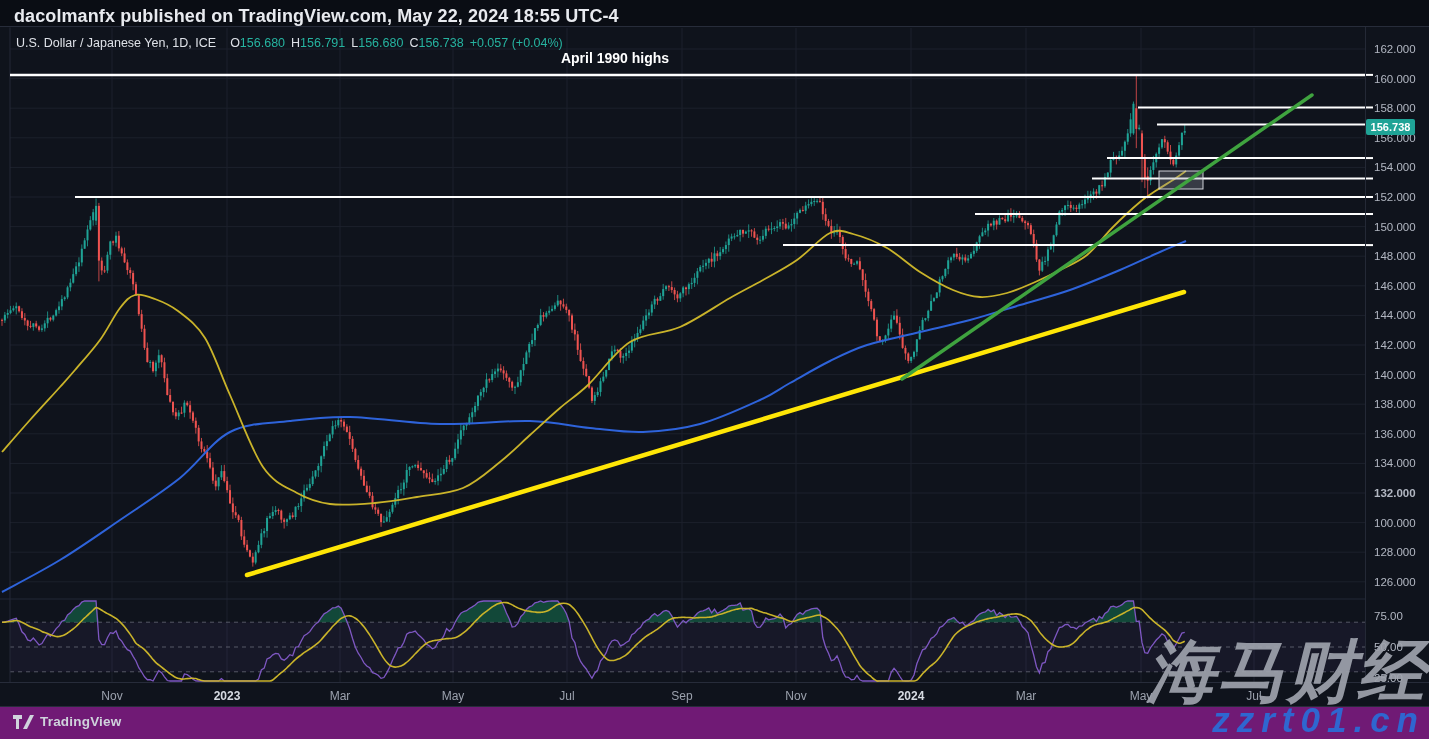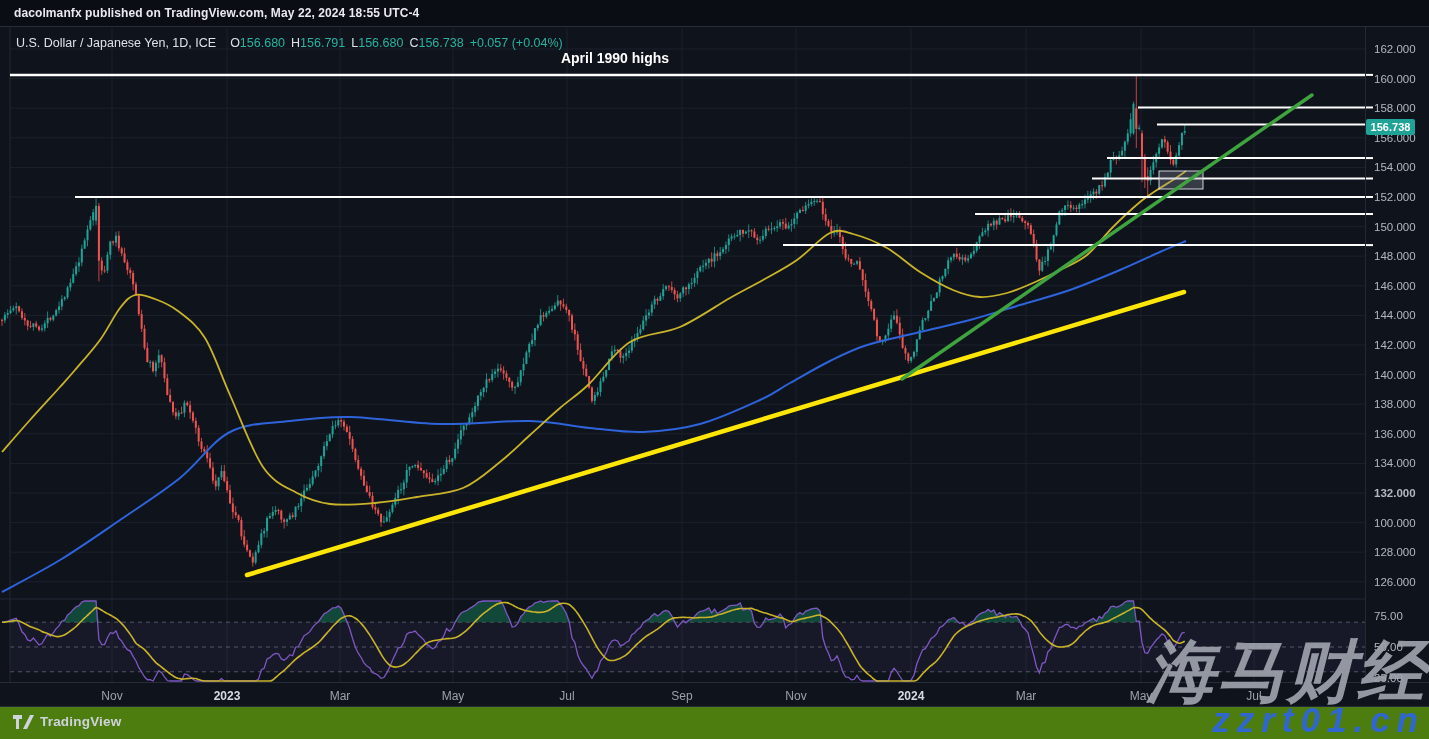--- a/index.html
+++ b/index.html
@@ -1,40 +1,40 @@
 <!DOCTYPE html>
 <html><head>
 <meta charset="utf-8">
 <style>
   html,body{margin:0;padding:0;background:#000;}
   .root{position:relative;width:1429px;height:739px;overflow:hidden;
         background:#0f131c;font-family:"Liberation Sans","DejaVu Sans",sans-serif;
         -webkit-font-smoothing:antialiased;}
   .topbar{position:absolute;left:0;top:0;width:1429px;height:27px;background:#0a0d14;
           border-bottom:1px solid #272c3a;box-sizing:border-box;}
-  .topbar span{position:absolute;left:14px;top:6px;font-size:12px;font-weight:700;color:#e8eaef;letter-spacing:.1px;}
+  .topbar span{position:absolute;left:14px;top:6px;font-size:18px;font-weight:700;color:#e8eaef;letter-spacing:.1px;}
   #chart-svg{position:absolute;left:0;top:0;}
   .legend{position:absolute;left:16px;top:36px;font-size:12.5px;color:#dfe2e9;white-space:nowrap;z-index:6;}
   .legend .sym{margin-right:8px;}
   .legend .k{color:#dfe2e9;margin-left:6px;}
   .legend .v{color:#26b3a0;}
   .legend .chg{color:#26b3a0;margin-left:6px;}
   .annotation{position:absolute;left:520px;top:50px;width:190px;text-align:center;
               font-size:14px;font-weight:700;color:#ffffff;z-index:6;}
   #price-axis{position:absolute;left:1365px;top:27px;width:72px;height:679px;z-index:4;}
   .pa-sep{position:absolute;left:1365px;top:27px;width:1px;height:655px;background:#242936;z-index:4;}
   .pa-label{position:absolute;left:9px;font-size:11.5px;color:#b2b7c2;transform:translateY(-50%);}
   .price-tag{position:absolute;left:1366px;top:119px;width:49px;height:16px;background:#1fa396;
              border-radius:2px;z-index:7;display:flex;align-items:center;justify-content:center;}
   .price-tag span{font-size:11px;font-weight:700;color:#ffffff;}
   #x-axis{position:absolute;left:0;top:682px;width:1429px;height:16px;border-top:1px solid #272c3a;
           box-sizing:border-box;z-index:4;}
   .xa-label{position:absolute;top:6px;transform:translateX(-50%);font-size:12px;color:#9ba1ad;}
   .xa-label.year{color:#d6dae2;font-weight:700;}
-  .bottombar{position:absolute;left:0;top:706px;width:1429px;height:33px;background:#4d7c0f;
+  .bottombar{position:absolute;left:0;top:706px;width:1429px;height:33px;background:#701a75;
              border-top:1px solid #272c3a;box-sizing:border-box;z-index:5;}
   .tvlogo{position:absolute;left:13px;top:7px;display:flex;align-items:center;gap:6px;}
   .tvlogo svg{display:block;}
   .tvlogo span{font-size:13.5px;font-weight:600;color:#cfd3dc;letter-spacing:.2px;}
   .wm1{position:absolute;right:2px;bottom:34px;font-size:68px;font-weight:700;font-style:italic;
        color:rgba(158,163,173,0.92);letter-spacing:2px;white-space:nowrap;z-index:20;line-height:1;}
   .wm2{position:absolute;right:4px;bottom:2px;font-size:35px;font-weight:700;font-style:italic;
        color:#2f66d0;letter-spacing:7px;white-space:nowrap;z-index:21;line-height:1;}
 </style>
 </head>

